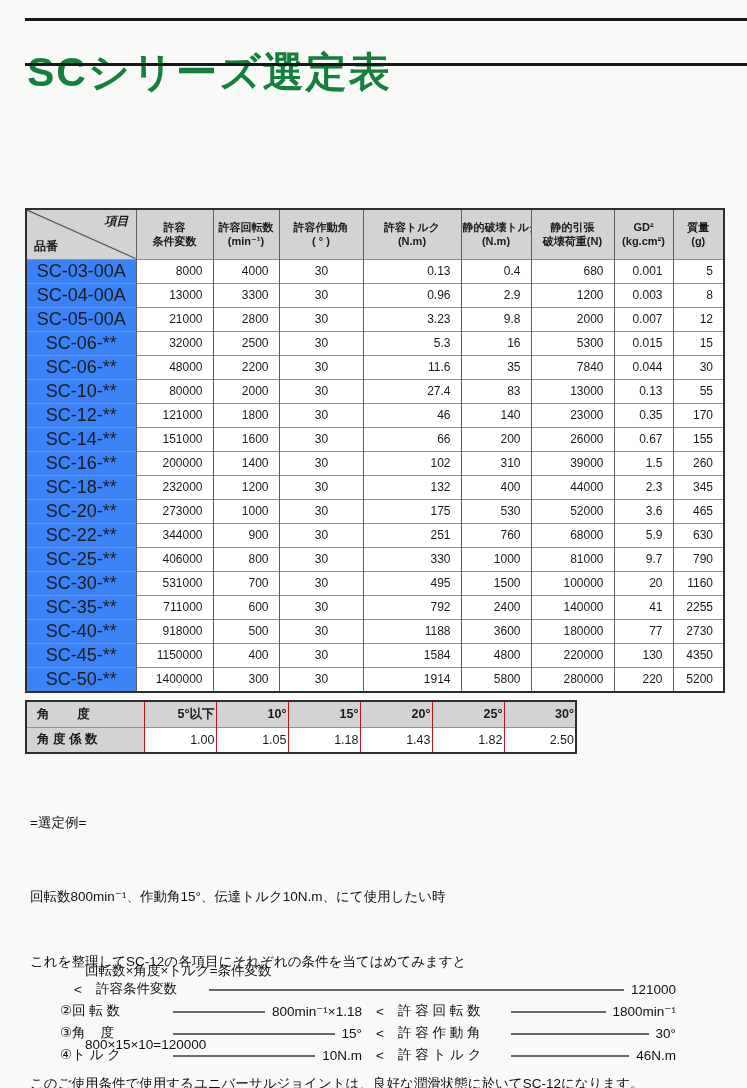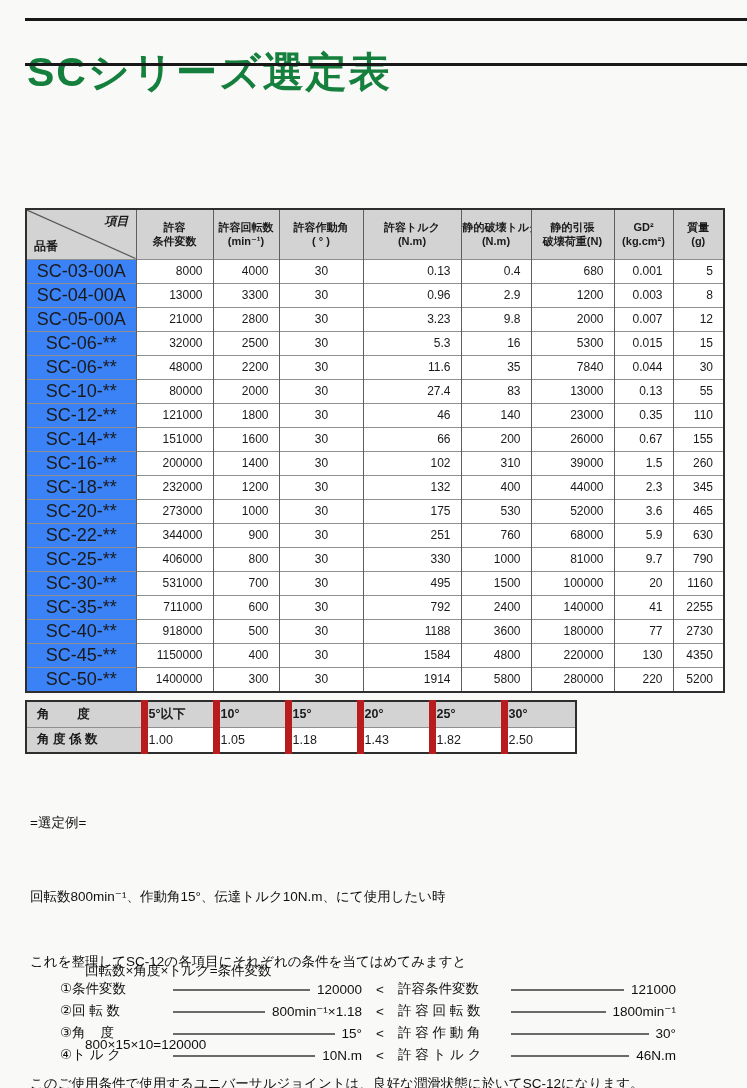--- a/index.html
+++ b/index.html
@@ -36,22 +36,22 @@
   td.ctr{text-align:center;padding-right:0;}
   th.corner{position:relative;padding:0;border-left:none;}
   th.corner svg{position:absolute;left:0;top:0;width:100%;height:100%;}
   .corner-tr{position:absolute;top:4px;right:7px;font-size:12px;font-style:italic;}
   .corner-bl{position:absolute;bottom:4px;left:7px;font-size:12px;text-align:right;}
   .angle-table{
     position:absolute;left:25px;top:700px;width:550px;
     font-size:12.5px;border:2px solid #2e2e2e;
   }
   .angle-table th,.angle-table td{
-    border-left:7px solid #b91c1c;border-top:1px solid #8f8f8f;
-    text-align:left;vertical-align:middle;white-space:pre;
+    border-left:1px solid #b91c1c;border-top:1px solid #8f8f8f;
+    text-align:right;vertical-align:middle;white-space:pre;
   }
   .angle-table tr{height:26px;}
   .angle-table th{background:#d3d3d3;font-weight:bold;}
   .angle-table .hdr td{background:#d3d3d3;font-weight:bold;}
   .angle-table th.rowlabel{text-align:left;padding:0 10px;border-left:none;}
   .example{
     position:absolute;left:30px;top:762px;font-size:13.5px;line-height:24.6px;
     color:#101010;white-space:pre;
   }
   .example .indent{margin-left:55px;}
@@ -218,21 +218,21 @@
 
       <tr>
         <td class="part">SC-12-**</td>
         <td class="num">121000</td>
         <td class="num">1800</td>
         <td class="ctr">30</td>
         <td class="num">46</td>
         <td class="num">140</td>
         <td class="num">23000</td>
         <td class="num">0.35</td>
-        <td class="num">110</td>
+        <td class="num">170</td>
       </tr>
 
       <tr>
         <td class="part">SC-14-**</td>
         <td class="num">151000</td>
         <td class="num">1600</td>
         <td class="ctr">30</td>
         <td class="num">66</td>
         <td class="num">200</td>
         <td class="num">26000</td>
@@ -416,25 +416,20 @@
   <div class="indent">800×15×10=120000</div>
   
   
   
 </div>
 
 <div class="summary">
   <div class="summary-intro">これを整理してSC-12の各項目にそれぞれの条件を当てはめてみますと</div>
 
     <div class="s-row">
-      <div class="s-left">
-        <span class="s-label">①条件変数</span>
-        <span class="s-rule"></span>
-        <span class="s-value">120000</span>
-      </div>
       <span class="s-op">&lt;</span>
       <div class="s-right">
         <span class="s-label">許容条件変数</span>
         <span class="s-rule"></span>
         <span class="s-value">121000</span>
       </div>
     </div>
 
     <div class="s-row">
       <div class="s-left">

